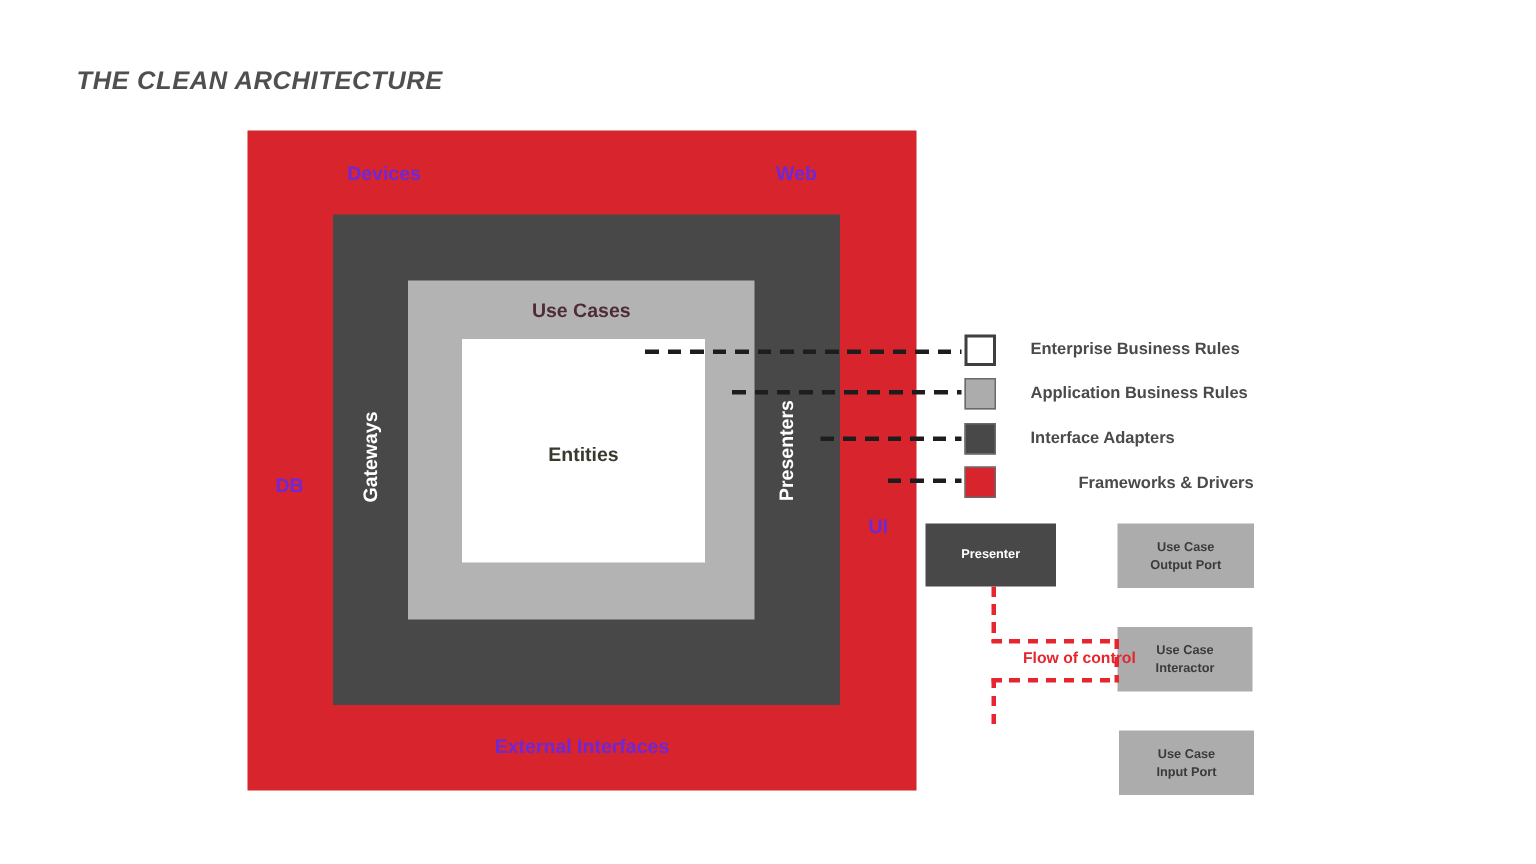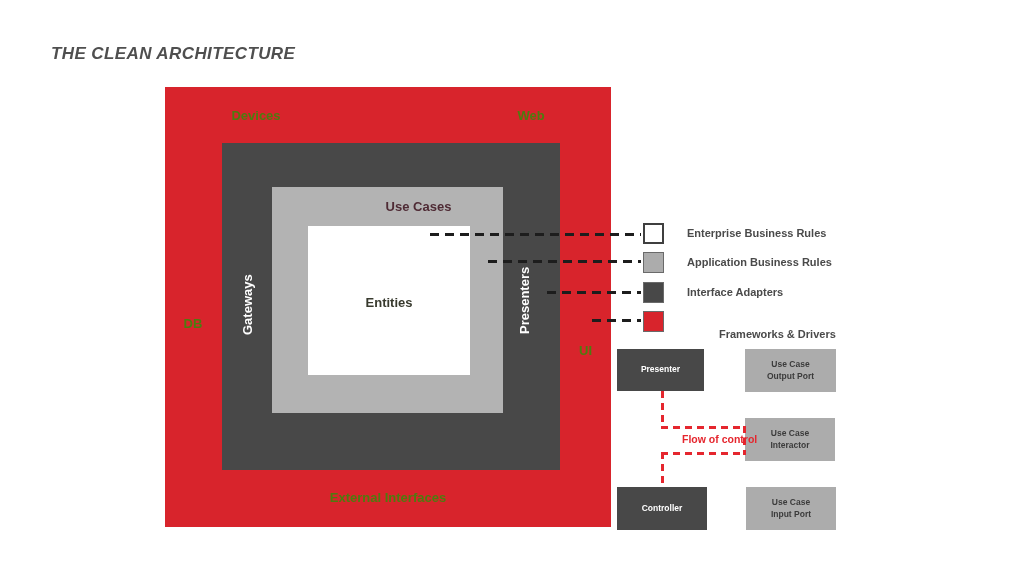--- a/index.html
+++ b/index.html
@@ -13,28 +13,28 @@
     left:51px;top:44px;font-size:17px;font-weight:bold;letter-spacing:0.4px;color:#4f4f4f;
   }
   
   .ring{position:absolute;}
   .ring-frameworks{left:165px;top:87px;width:446px;height:440px;}
   .ring-adapters{left:222px;top:143px;width:338px;height:327px;}
   .ring-application{left:272px;top:187px;width:231px;height:226px;}
   .ring-enterprise{left:308px;top:226px;width:162px;height:149px;}
   
   .rlabel{position:absolute;font-size:13px;font-weight:bold;text-align:center;line-height:14px;}
-  .c-onred{color:#4d7c0f;}
+  .c-onred{color:#6d28d9;}
   .c-white{color:#ffffff;}
   .c-usecases{color:#4f2b35;}
   .c-entities{color:#383a2e;}
   .lbl-devices{left:216px;top:109px;width:80px;}
   .lbl-web{left:491px;top:109px;width:80px;}
   .lbl-controllers{left:222px;top:153px;width:338px;}
-  .lbl-usecases{left:272px;top:200px;width:231px;padding-left:31px;}
+  .lbl-usecases{left:272px;top:200px;width:231px;}
   .lbl-entities{left:308px;top:296px;width:162px;}
   .lbl-db{left:165px;top:298px;width:56px;margin-top:19px;}
   .lbl-ui{left:560px;top:344px;width:51px;}
   .lbl-external{left:165px;top:491px;width:446px;}
   .vlabel{
     position:absolute;writing-mode:vertical-rl;transform:rotate(180deg);
     font-size:13px;font-weight:bold;color:#ffffff;
     display:flex;align-items:center;justify-content:center;text-align:center;
   }
   .lbl-gateways{left:237px;top:250px;width:20px;height:110px;}
@@ -48,21 +48,21 @@
   .conn-2{left:488px;top:260px;width:153px;}
   .conn-3{left:547px;top:291px;width:94px;}
   .conn-4{left:592px;top:319px;width:49px;}
   
   .swatch{position:absolute;width:21px;height:21px;box-sizing:border-box;border:1px solid #6a6a6a;}
   .swatch-enterprise{left:643px;top:223px;border:2px solid #3f3f3f;}
   .swatch-application{left:643px;top:252px;}
   .swatch-adapters{left:643px;top:282px;}
   .swatch-frameworks{left:643px;top:311px;}
   .legend-label{position:absolute;left:687px;font-size:11px;font-weight:bold;color:#4a4a4a;line-height:12px;text-align:center;}
-  .ll-1{top:227px;}.ll-2{top:256px;}.ll-3{top:286px;}.ll-4{top:328px;padding-left:32px;}
+  .ll-1{top:227px;}.ll-2{top:256px;}.ll-3{top:286px;}.ll-4{top:316px;padding-left:32px;}
   
   .fbox{
     position:absolute;box-sizing:border-box;display:flex;align-items:center;justify-content:center;
     text-align:center;font-weight:bold;font-size:8.5px;line-height:1.4;white-space:pre-line;
   }
   .fbox-dark{color:#ffffff;}
   .fbox-gray{color:#3b3b3b;}
   .fb-presenter{left:617px;top:349px;width:87px;height:42px;}
   .fb-output{left:745px;top:349px;width:91px;height:43px;}
   .fb-interactor{left:745px;top:418px;width:90px;height:43px;}
@@ -119,21 +119,20 @@
   <div class="legend-label ll-1">Enterprise Business Rules</div>
   <div class="legend-label ll-2">Application Business Rules</div>
   <div class="legend-label ll-3">Interface Adapters</div>
   <div class="legend-label ll-4">Frameworks &amp; Drivers</div>
 
   <div class="fbox fbox-dark fb-presenter" style="background-color: rgb(72, 72, 72);">Presenter</div>
   <div class="fbox fbox-gray fb-output" style="background-color: rgb(172, 172, 172);">Use Case
 Output Port</div>
   <div class="fbox fbox-gray fb-interactor" style="background-color: rgb(172, 172, 172);">Use Case
 Interactor</div>
-  <div class="fbox fbox-dark fb-controller" style="background-color: rgb(72, 72, 72);">Controller</div>
   <div class="fbox fbox-gray fb-input" style="background-color: rgb(172, 172, 172);">Use Case
 Input Port</div>
 
   <div class="rdash-v seg-a"></div>
   <div class="rdash-h seg-b"></div>
   <div class="rdash-v seg-c"></div>
   <div class="rdash-h seg-d"></div>
   <div class="rdash-v seg-e"></div>
 
   <div class="flow-label">Flow of control</div>

